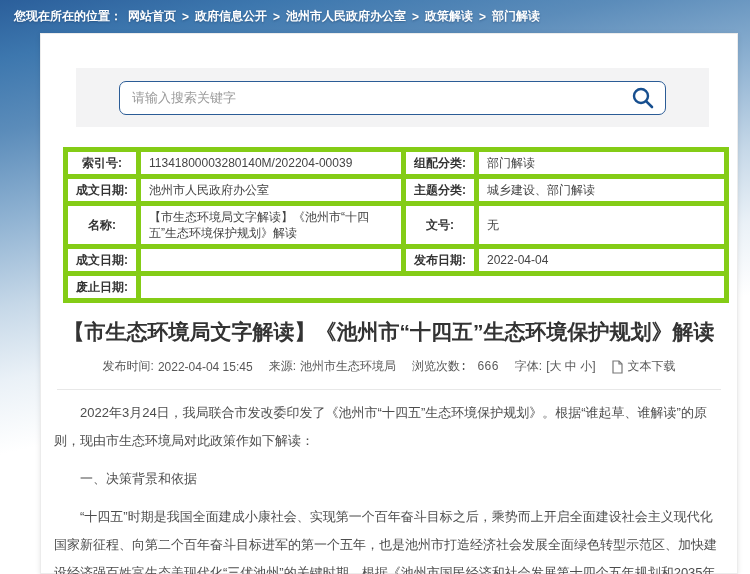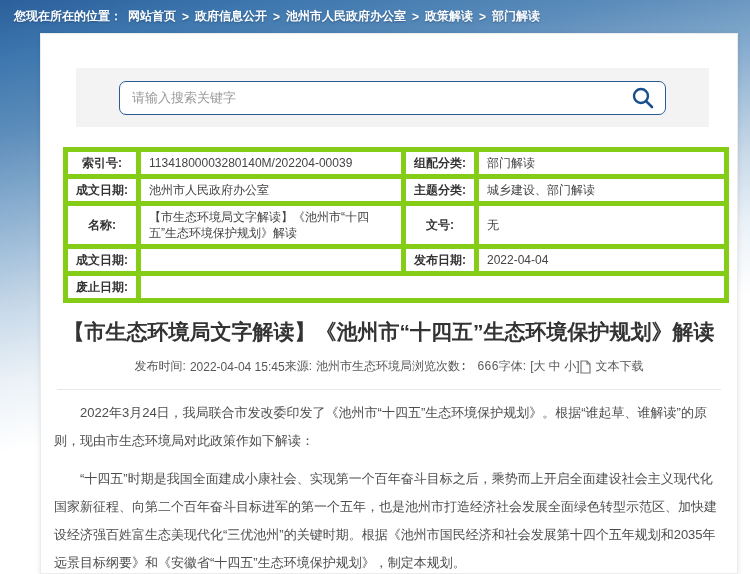--- a/index.html
+++ b/index.html
@@ -38,21 +38,21 @@
     font-size:12px;color:#444;table-layout:fixed;
   }
   .meta-table td{border:5px solid #84cc16;padding:3px 8px;line-height:16px;word-break:break-all;}
   .meta-table td.lbl{text-align:center;font-weight:bold;color:#333;padding:3px 2px;word-break:keep-all;}
   .article-title{
     margin:14px 20px 0;text-align:center;font-size:21px;line-height:30px;
     font-weight:bold;color:#333;
   }
   .article-meta{
     margin-top:11px;display:flex;justify-content:center;align-items:center;
-    font-size:12px;color:#585858;white-space:nowrap;
+    font-size:12px;color:#585858;gap:16px;white-space:nowrap;
   }
   .pair{display:flex;align-items:center;gap:4px;}
   .pair.views{gap:10px;font-family:Liberation Mono, monospace;}
   .download{cursor:pointer;gap:3px;}
   .divider{margin:14px 16px 0;border-top:1px solid #e8e8e8;height:0;}
   .content{padding:9px 12px 0 5px;font-size:13px;color:#4d4d4d;line-height:28px;}
   .content p{margin:0 8px 10px;text-indent:2em;}
 </style>
 </head>
 <body>
@@ -152,17 +152,18 @@
           </svg>
         </span>
         <span>文本下载</span>
       </span>
     </div>
 
     <div class="divider"></div>
 
     <div class="content">
       <p>2022年3月24日，我局联合市发改委印发了《池州市“十四五”生态环境保护规划》。根据“谁起草、谁解读”的原则，现由市生态环境局对此政策作如下解读：</p>
+      <p>一、决策背景和依据</p>
       <p>“十四五”时期是我国全面建成小康社会、实现第一个百年奋斗目标之后，乘势而上开启全面建设社会主义现代化国家新征程、向第二个百年奋斗目标进军的第一个五年，也是池州市打造经济社会发展全面绿色转型示范区、加快建设经济强百姓富生态美现代化“三优池州”的关键时期。根据《池州市国民经济和社会发展第十四个五年规划和2035年远景目标纲要》和《安徽省“十四五”生态环境保护规划》，制定本规划。</p>
     </div>
 
   </div>
 </div>
 
 </body></html>

